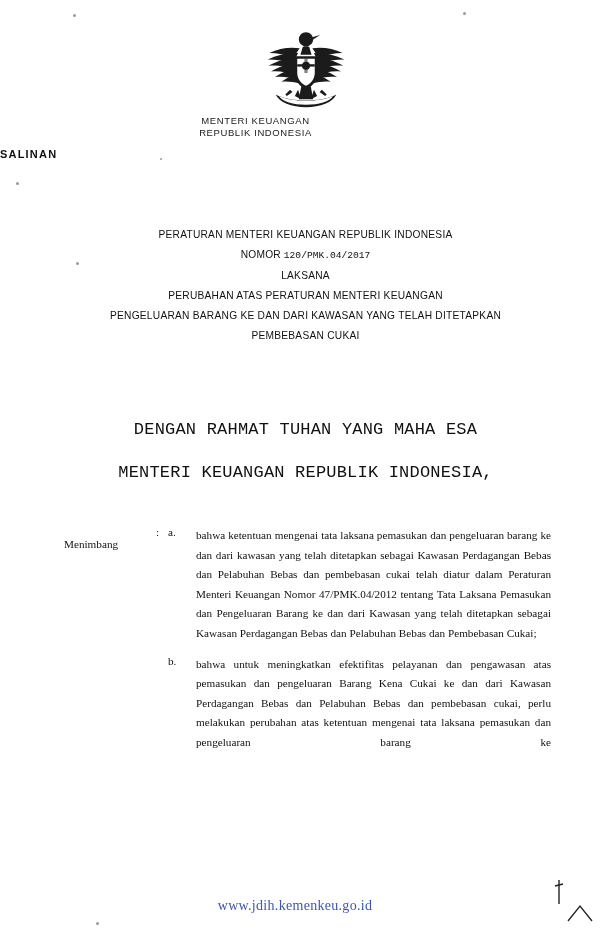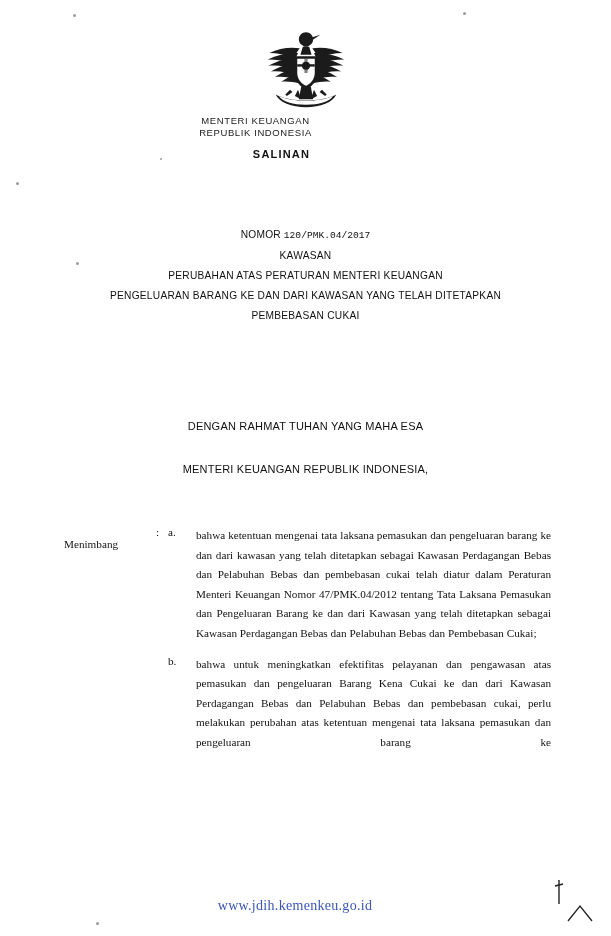--- a/index.html
+++ b/index.html
@@ -46,21 +46,20 @@
     font-size: 9.5px;
     letter-spacing: 0.6px;
     color: #1a1a1a;
     line-height: 12px;
   }
   .salinan {
     position: absolute;
     top: 148px;
     left: 0;
     width: 563px;
-    text-align: center;
     font-family: "Liberation Sans", sans-serif;
     font-size: 11px;
     font-weight: bold;
     letter-spacing: 1.2px;
     color: #111;
   }
 
   
   .title-block {
     position: absolute;
@@ -85,22 +84,22 @@
     font-family: "Liberation Mono", monospace;
     font-size: 9.6px;
     letter-spacing: 0px;
   }
 
   .decree-line {
     position: absolute;
     left: 60px;
     width: 491px;
     text-align: center;
-    font-family: Liberation Sans, sans-serif;
-    font-size: 11px;
+    font-family: Liberation Mono, monospace;
+    font-size: 17px;
     color: #111;
     letter-spacing: 0.2px;
   }
   .decree-1 { top: 420px; }
   .decree-2 { top: 463px; }
 
   
   .menimbang-label {
     position: absolute;
     top: 526px;
@@ -241,25 +240,26 @@
   </div>
 
   <div class="ministry-lines">
     <div>MENTERI KEUANGAN</div>
     <div>REPUBLIK INDONESIA</div>
   </div>
 
   <div class="salinan">SALINAN</div>
 
   <div class="title-block">
+    <div class="ln">PERATURAN MENTERI KEUANGAN REPUBLIK INDONESIA</div>
     <div class="ln nomor">
       <span>NOMOR</span>
       <span class="mono-num">120/PMK.04/2017</span>
     </div>
-    <div class="ln">KAWASAN</div>
+    <div class="ln">LAKSANA</div>
     <div class="ln">PERUBAHAN ATAS PERATURAN MENTERI KEUANGAN</div>
     <div class="ln">PENGELUARAN BARANG KE DAN DARI KAWASAN YANG TELAH DITETAPKAN</div>
     <div class="ln">PEMBEBASAN CUKAI</div>
   </div>
 
   <div class="decree-line decree-1">DENGAN RAHMAT TUHAN YANG MAHA ESA</div>
   <div class="decree-line decree-2">MENTERI KEUANGAN REPUBLIK INDONESIA,</div>
 
   <div class="menimbang-label">Menimbang</div>
   <div class="menimbang-colon">:</div>

